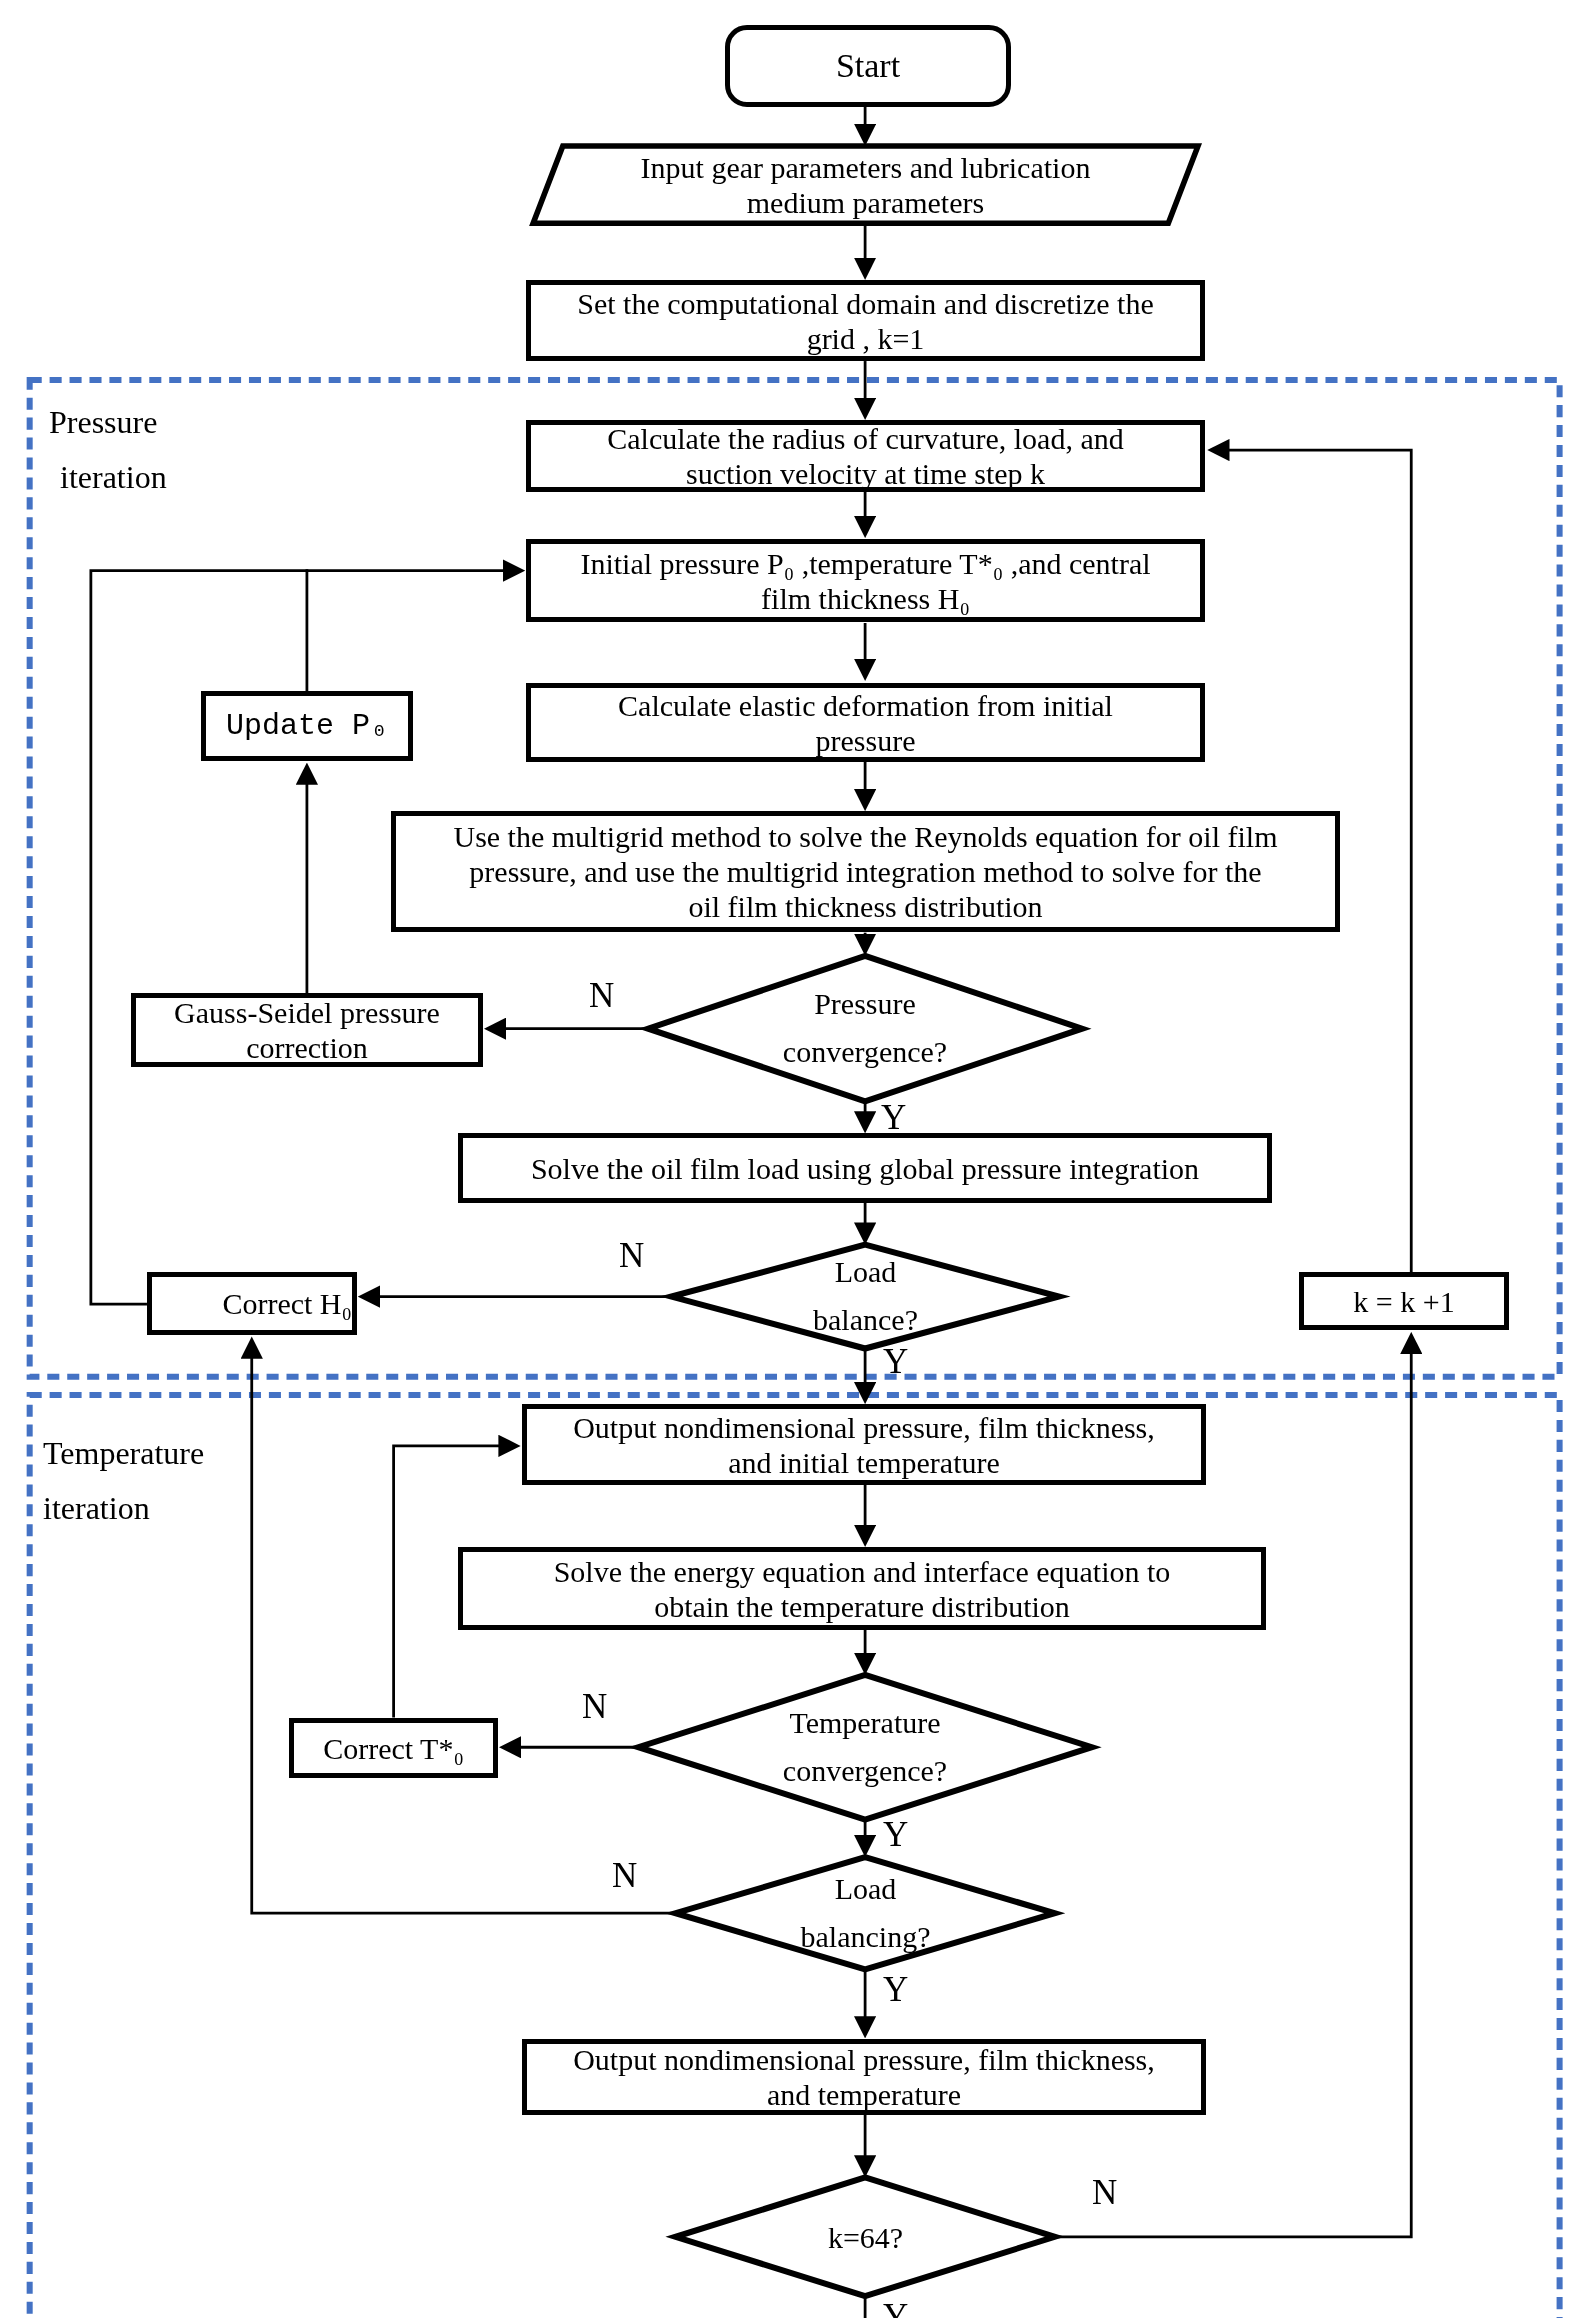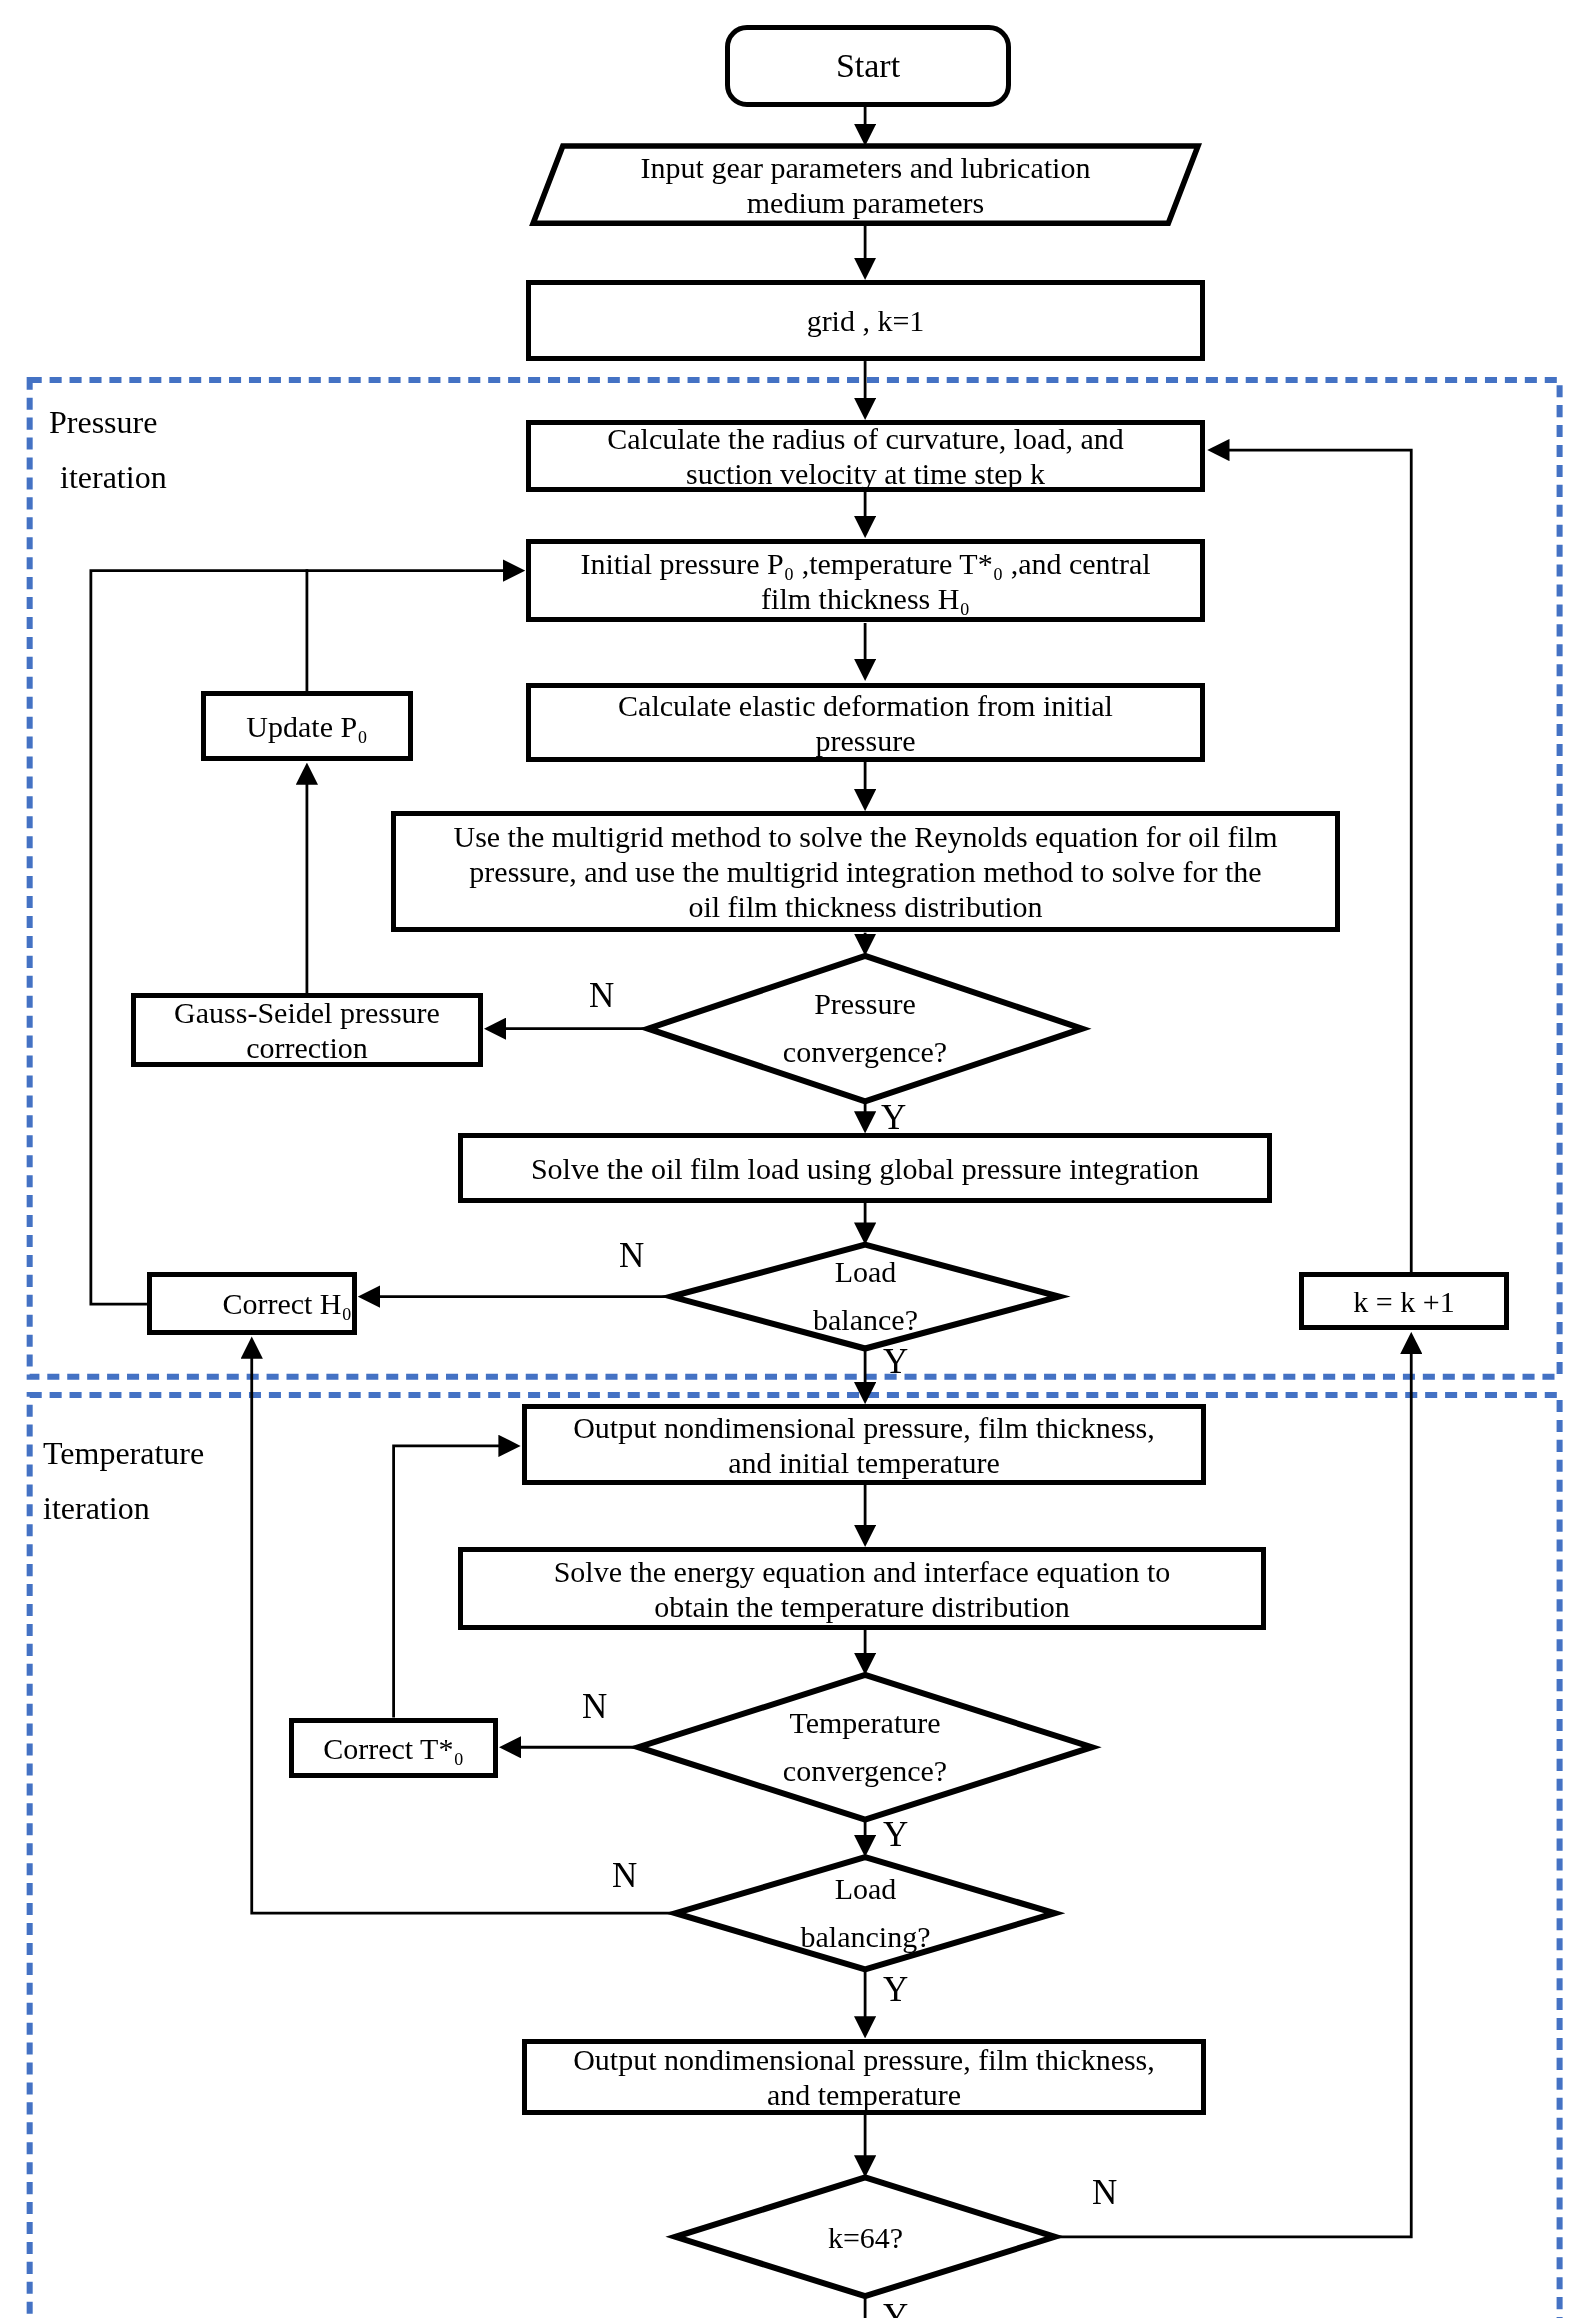--- a/index.html
+++ b/index.html
@@ -87,34 +87,35 @@
   <div class="box terminal" style="left:725px;top:24.6px;width:286px;height:82px;">
     <div class="line">Start</div>
   </div>
 
   <div class="overlay" style="left:533px;top:146px;width:665px;height:77px;">
     <div class="line">Input gear parameters and lubrication</div>
     <div class="line">medium parameters</div>
   </div>
 
   <div class="box" style="left:526px;top:280px;width:679px;height:81px;">
+    <div class="line">Set the computational domain and discretize the</div>
     <div class="line">grid , k=1</div>
   </div>
 
   <div class="box" style="left:526px;top:420px;width:679px;height:72px;">
     <div class="line">Calculate the radius of curvature, load, and</div>
     <div class="line">suction velocity at time step k</div>
   </div>
 
   <div class="box" style="left:526px;top:539px;width:679px;height:83px;">
     <div class="line">Initial pressure P₀ ,temperature T*₀ ,and central</div>
     <div class="line">film thickness H₀</div>
   </div>
 
-  <div class="box" style="left:201px;top:691px;width:212px;height:70px;">
+  <div class="box" style="left:201px;top:691px;width:212px;height:70px;font-family:Liberation Mono, monospace;">
     <div class="line">Update P₀</div>
   </div>
 
   <div class="box" style="left:526px;top:683px;width:679px;height:79px;">
     <div class="line">Calculate elastic deformation from initial</div>
     <div class="line">pressure</div>
   </div>
 
   <div class="box" style="left:391px;top:811px;width:949px;height:121px;">
     <div class="line">Use the multigrid method to solve the Reynolds equation for oil film</div>

